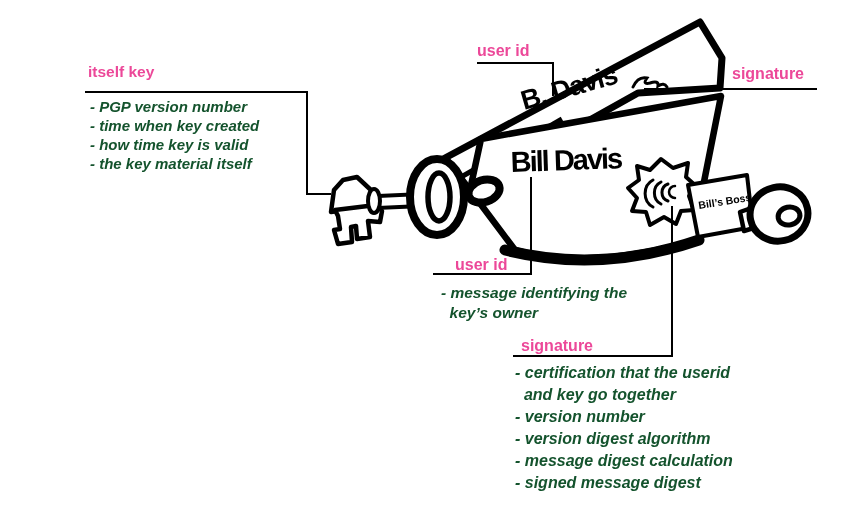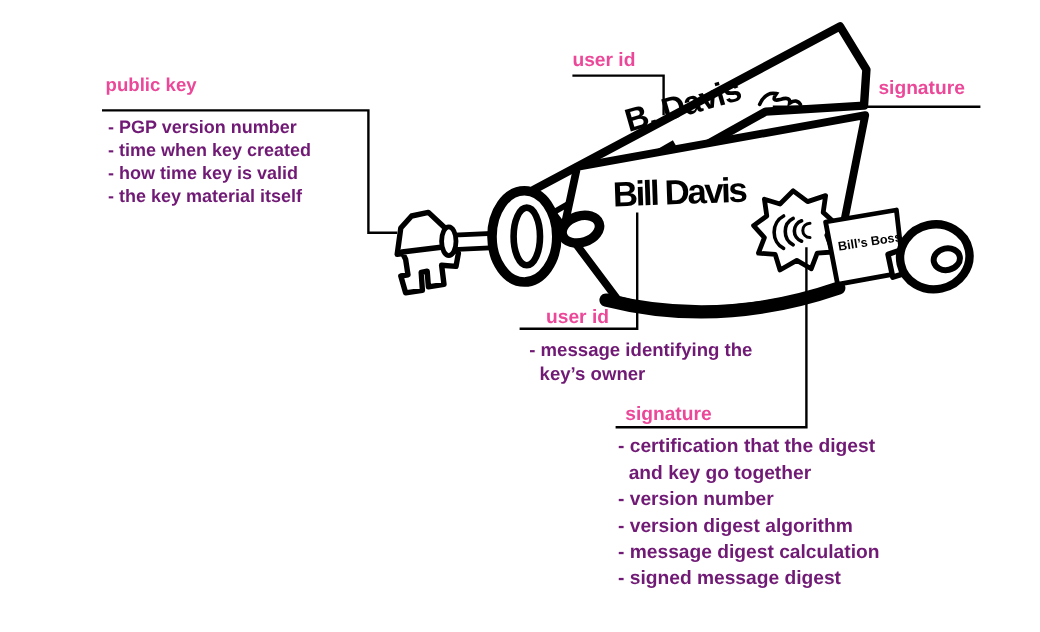--- a/index.html
+++ b/index.html
@@ -6,21 +6,21 @@
   .stage {
     position:relative; width:867px; height:527px; overflow:hidden;
     background:#ffffff; color:#000;
     font-family:"Liberation Sans", sans-serif;
   }
   .stage svg { position:absolute; left:0; top:0; }
   .label {
     position:absolute; font-weight:bold; font-size:16px; line-height:18px;
     white-space:pre; color:#ec4899;
   }
-  .bullets { position:absolute; font-weight:bold; color:#701a75; }
+  .bullets { position:absolute; font-weight:bold; color:#14532d;font-style:italic; }
   .bullets .bullet-line { white-space:pre; }
   .bullets-pk  { font-size:15px;   line-height:19px; }
   .bullets-uid { font-size:15.5px; line-height:20px; }
   .bullets-sig { font-size:16px;   line-height:22px; }
   .tag-text { font-weight:bold; fill:#000; }
 </style>
 </head>
 <body>
 
 <div class="stage">
@@ -71,41 +71,41 @@
 
     <g stroke="#000" stroke-width="2" fill="none">
       <path d="M 85,92 H 307 V 194 H 331"></path>
       <path d="M 477,63 H 553 V 96"></path>
       <path d="M 644,89 H 817"></path>
       <path d="M 531,177 V 274 H 433"></path>
       <path d="M 672,206 V 356 H 513"></path>
     </g>
   </svg>
 
-  <div class="label" style="left:88px; top:63px; font-size:15.5px;">public key</div>
+  <div class="label" style="left:88px; top:63px; font-size:15.5px;">itself key</div>
   <div class="bullets bullets-pk" style="left:90px; top:97px;">
       <div class="bullet-line">- PGP version number</div>
       <div class="bullet-line">- time when key created</div>
       <div class="bullet-line">- how time key is valid</div>
       <div class="bullet-line">- the key material itself</div>
     </div>
 
   <div class="label" style="left:477px; top:42px;">user id</div>
 
   <div class="label" style="left:732px; top:65px;">signature</div>
 
   <div class="label" style="left:455px; top:256px;">user id</div>
   <div class="bullets bullets-uid" style="left:441px; top:283px;">
       <div class="bullet-line">- message identifying the</div>
       <div class="bullet-line">  key’s owner</div>
     </div>
 
   <div class="label" style="left:521px; top:337px;">signature</div>
   <div class="bullets bullets-sig" style="left:515px; top:362px;">
-      <div class="bullet-line">- certification that the digest</div>
+      <div class="bullet-line">- certification that the userid</div>
       <div class="bullet-line">  and key go together</div>
       <div class="bullet-line">- version number</div>
       <div class="bullet-line">- version digest algorithm</div>
       <div class="bullet-line">- message digest calculation</div>
       <div class="bullet-line">- signed message digest</div>
     </div>
 
 </div>
 
 </body></html>

